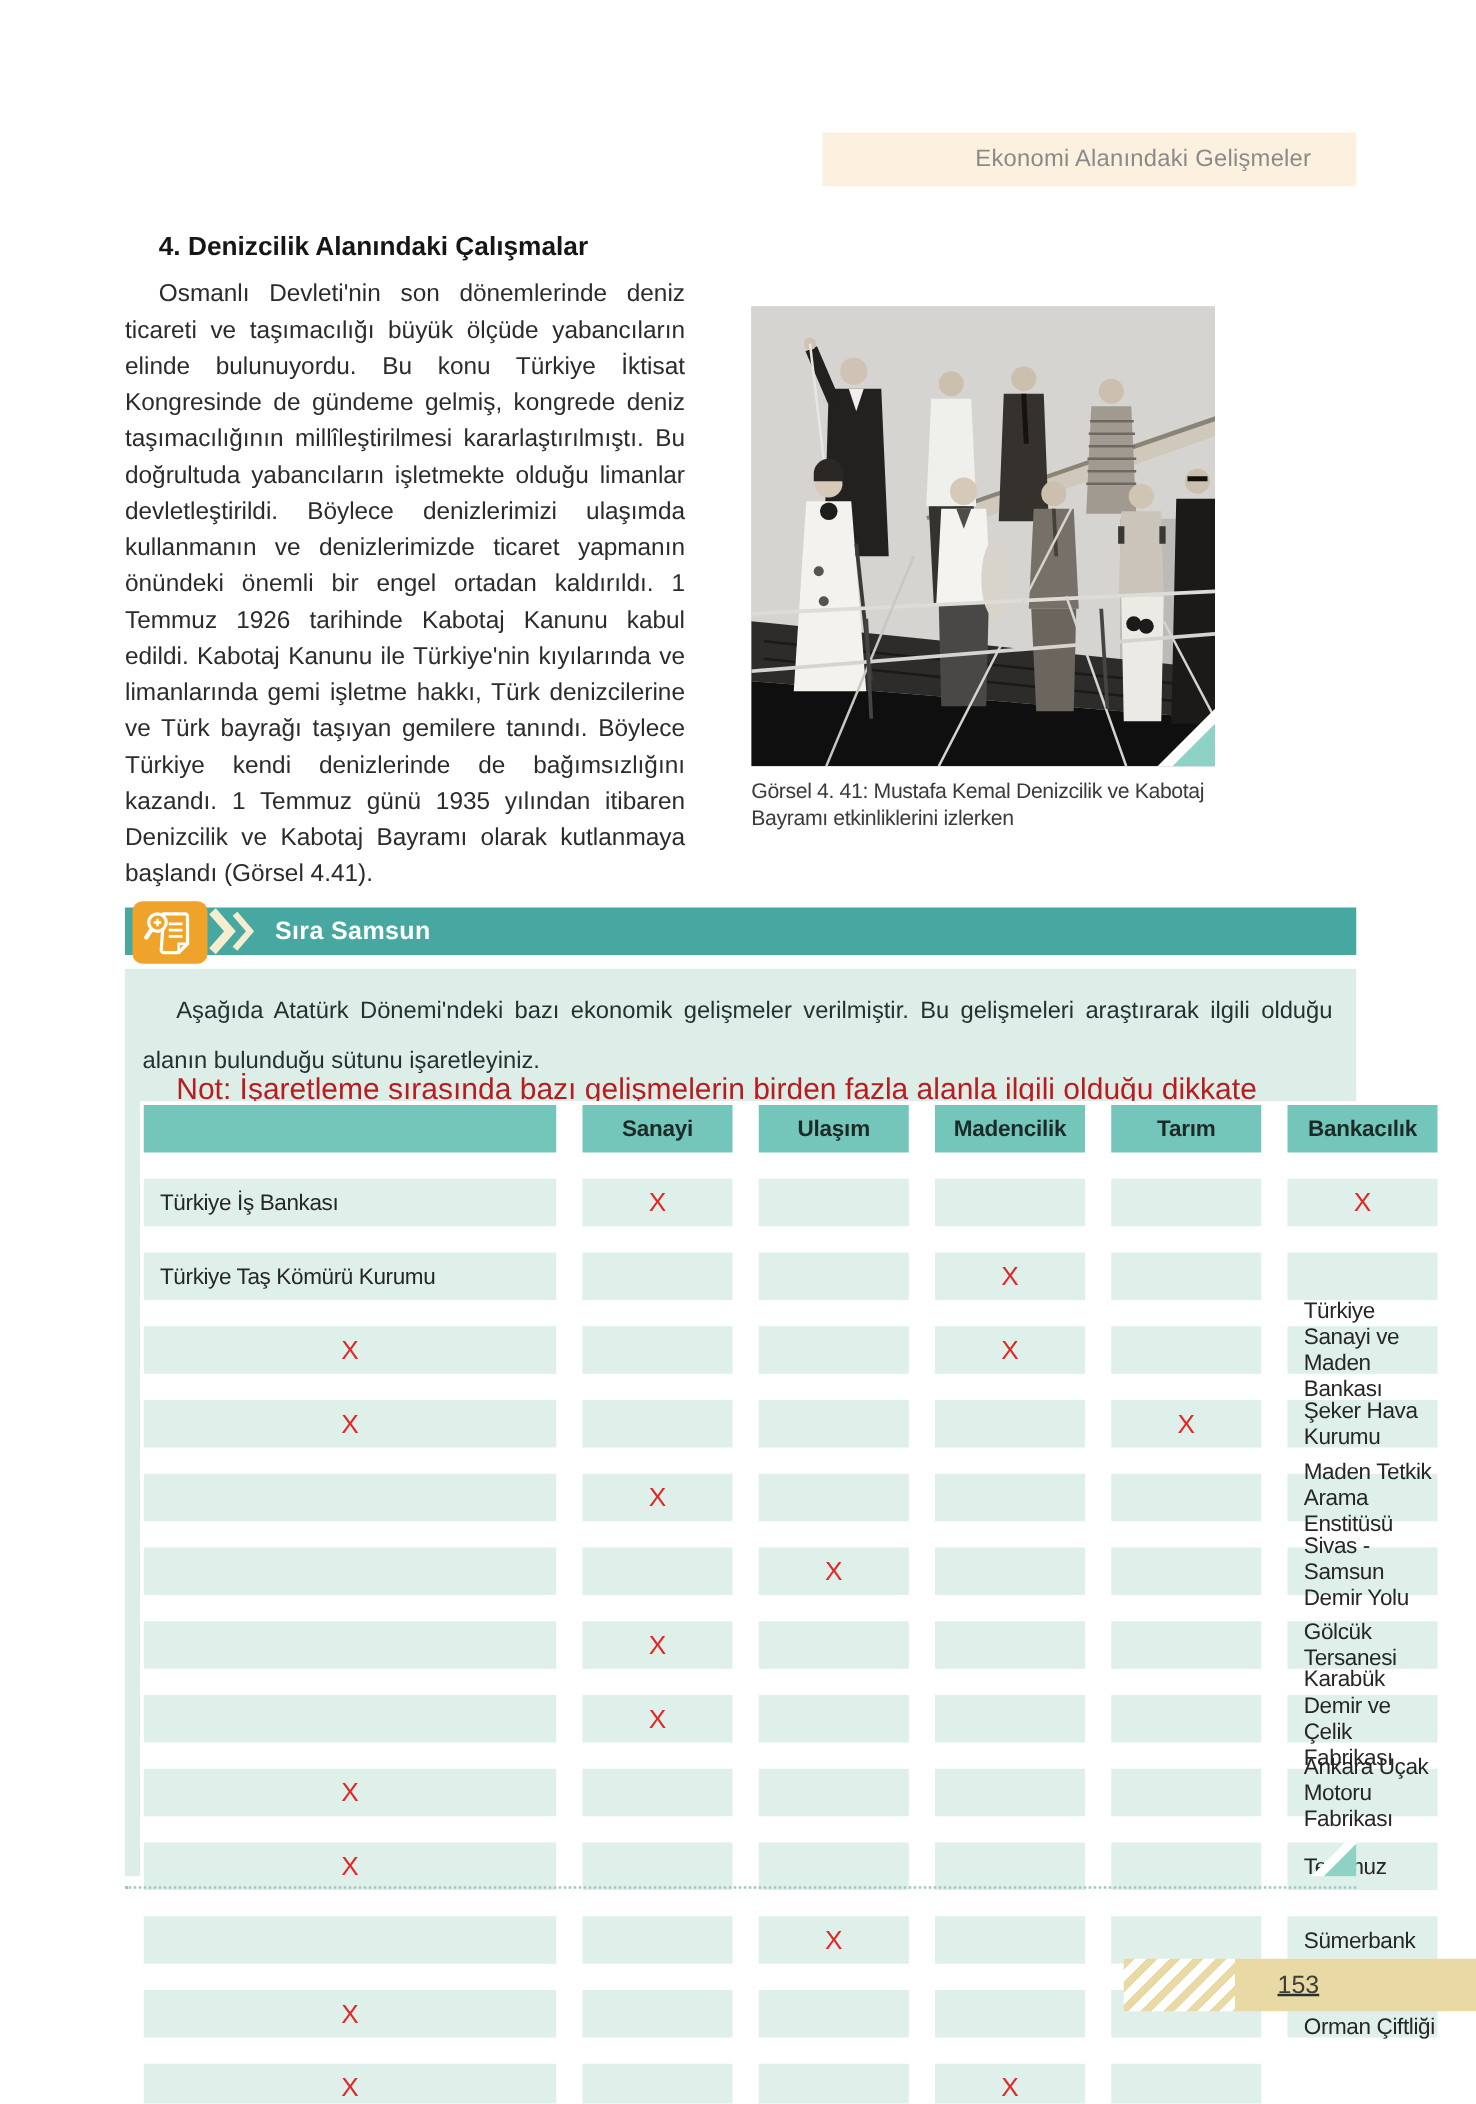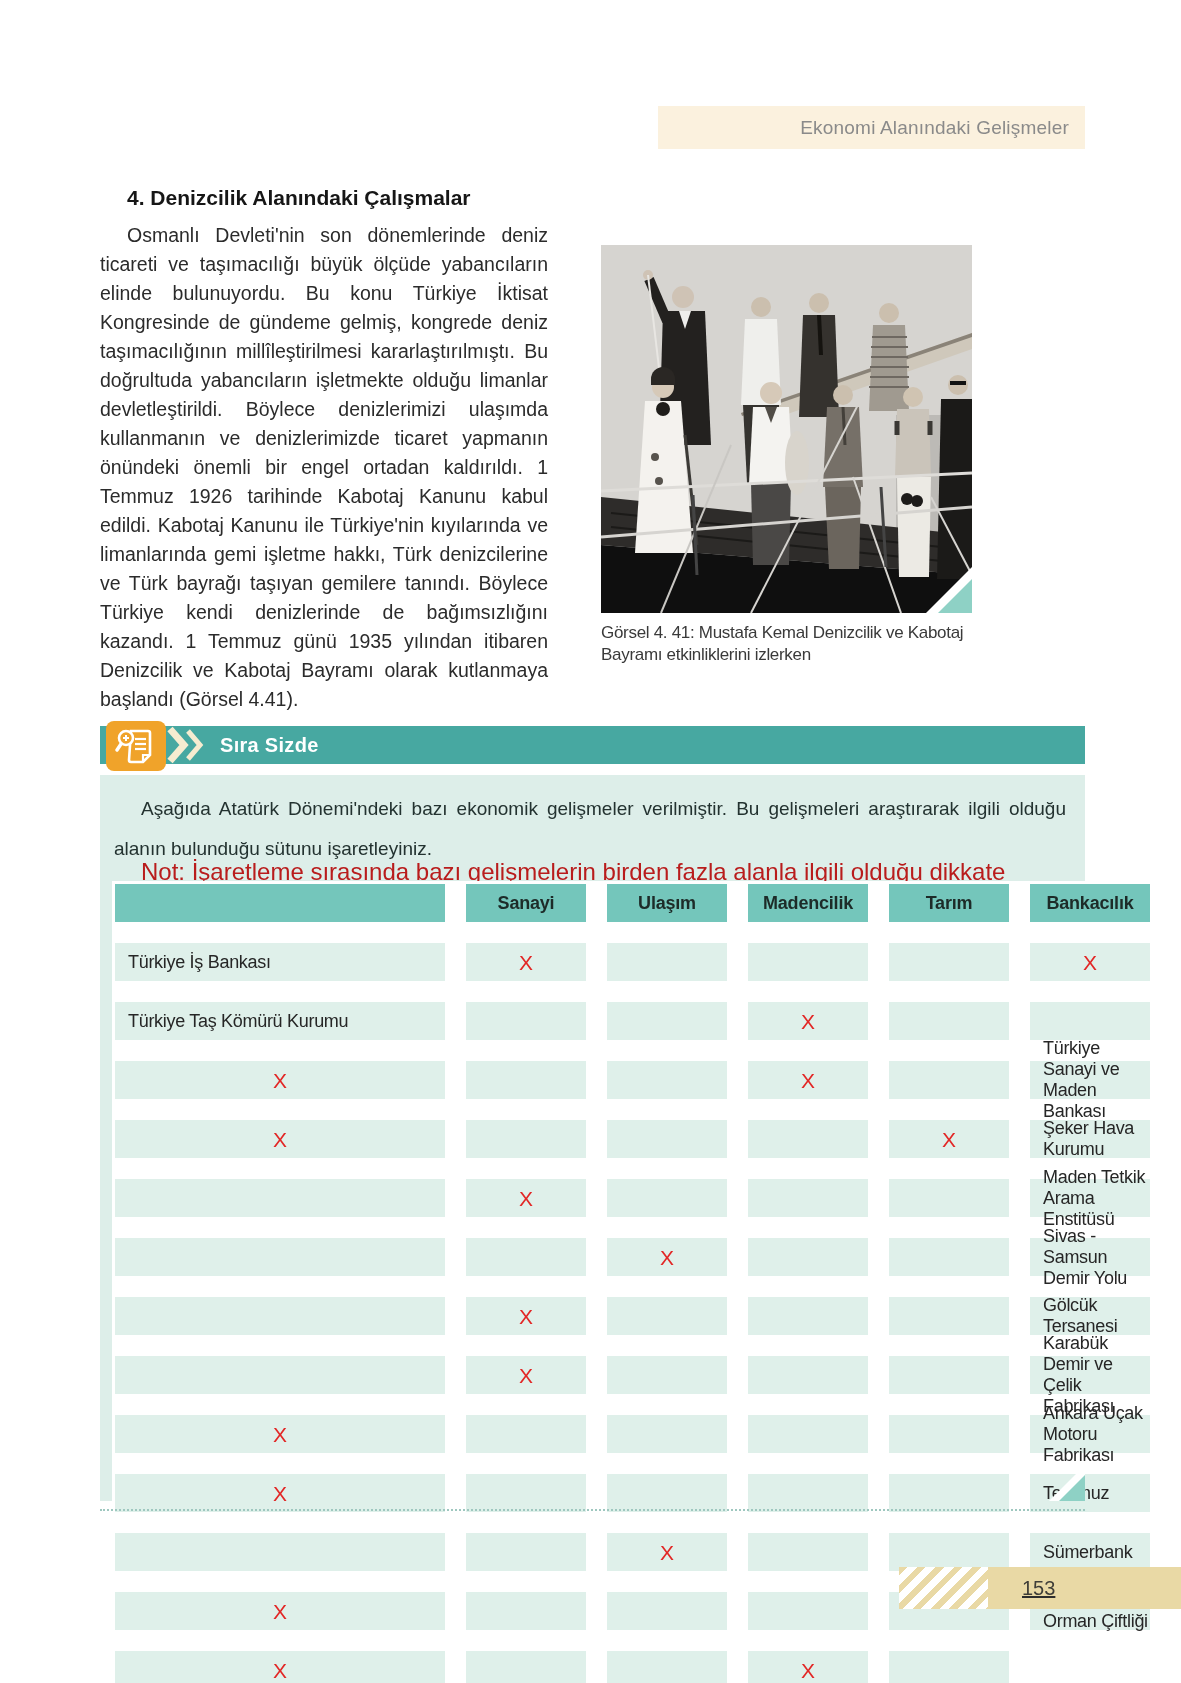--- a/index.html
+++ b/index.html
@@ -1,21 +1,21 @@
 <!DOCTYPE html>
 <html><head>
 <meta charset="utf-8">
 <style>
   html,body{margin:0;padding:0;background:#fff;}
   .page{position:relative;width:1181px;height:1683px;background:#ffffff;overflow:hidden;
         font-family:"Liberation Sans","DejaVu Sans",sans-serif;color:#2d2d2d;}
 
   
   .header-bar{position:absolute;left:658px;top:106px;width:427px;height:43px;background:#fbf1de;
-              display:flex;align-items:center;justify-content:flex-end;padding-right:16px;box-sizing:border-box;}
+              display:flex;align-items:center;justify-content:flex-end;padding-right:36px;box-sizing:border-box;}
   .header-bar span{color:#8a8a8a;font-size:19px;letter-spacing:0.2px;}
 
   
   .section-title{position:absolute;left:127px;top:186px;font-size:21px;font-weight:bold;color:#161616;}
   .body-par{position:absolute;left:100px;top:221px;width:448px;font-size:19.5px;line-height:29px;
             text-align:justify;text-indent:27px;color:#2b2b2b;}
 
   
   .photo{position:absolute;left:601px;top:245px;width:371px;height:368px;background:#d6d4d0;}
   .photo svg{display:block;}
@@ -171,21 +171,21 @@
         <line x1="8" y1="12" x2="14" y2="12" stroke="#ffffff" stroke-width="2"></line>
         <line x1="6" y1="18" x2="2" y2="24" stroke="#ffffff" stroke-width="3.4" stroke-linecap="round"></line>
       </svg>
     </div>
     <div class="banner-chevrons">
       <svg width="52" height="44" viewBox="0 0 52 44">
         <polyline points="6,6 20,22 6,38" fill="none" stroke="#f6ecd0" stroke-width="7"></polyline>
         <polyline points="24,8 36,22 24,36" fill="none" stroke="#f6ecd0" stroke-width="5"></polyline>
       </svg>
     </div>
-    <div class="banner-title">Sıra Sizde</div>
+    <div class="banner-title">Sıra Samsun</div>
   </div>
 
   <div class="activity-box">
     <div class="activity-intro">Aşağıda Atatürk Dönemi'ndeki bazı ekonomik gelişmeler verilmiştir. Bu gelişmeleri araştırarak ilgili olduğu alanın bulunduğu sütunu işaretleyiniz.</div>
     <div class="activity-note">Not: İşaretleme sırasında bazı gelişmelerin birden fazla alanla ilgili olduğu dikkate alınmalıdır.</div>
     <div class="activity-table" id="activity-table">
         <div class="hcell"></div>
         <div class="hcell">Sanayi</div>
         <div class="hcell">Ulaşım</div>
         <div class="hcell">Madencilik</div>

